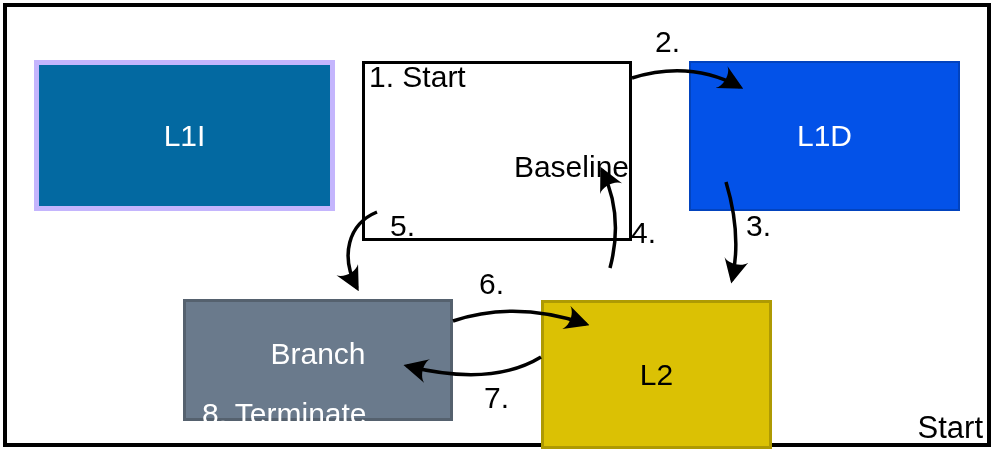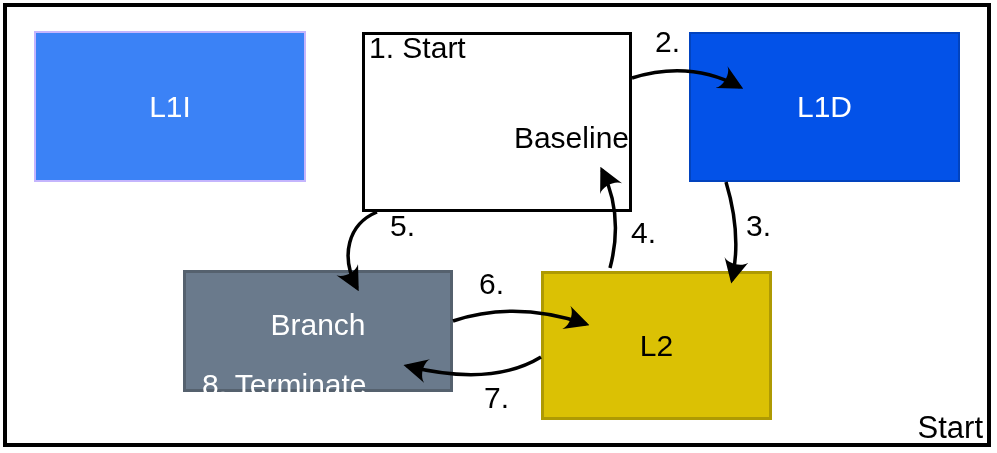--- a/index.html
+++ b/index.html
@@ -27,25 +27,26 @@
   }
   
   .dbox {
     position: absolute;
     box-sizing: border-box;
     display: flex;
     align-items: center;
     justify-content: center;
     font-size: 30px;
     line-height: 1;
+    margin-top: 29px;
   }
   .box-l1i {
-    left: 34px; top: 31px; width: 272px; height: 151px;
-    background: #3b82f6;
-    border: 2px solid #c4b5fd;
+    left: 34px; top: 31px; width: 301px; height: 151px;
+    background: #0369a1;
+    border: 5px solid #c4b5fd;
     color: #ffffff;
   }
   .box-baseline {
     left: 362px; top: 32px; width: 270px; height: 180px;
     background: #ffffff;
     border: 3px solid #000000;
     color: #000000;
   }
   .box-baseline .center-label {
     position: absolute;

